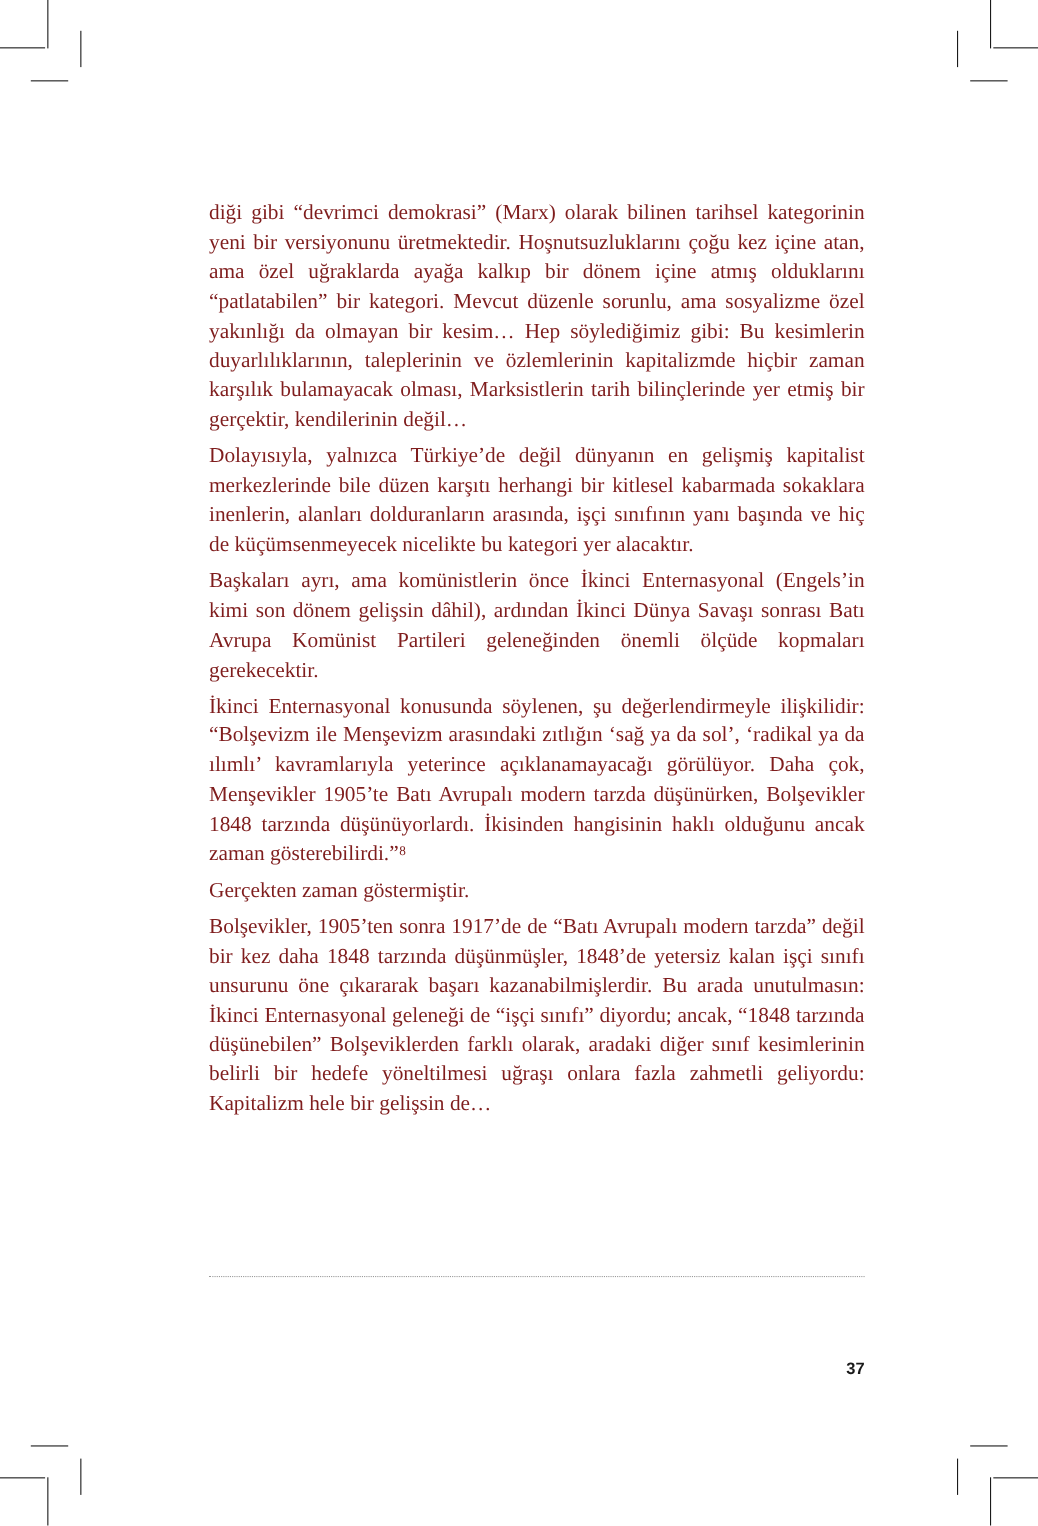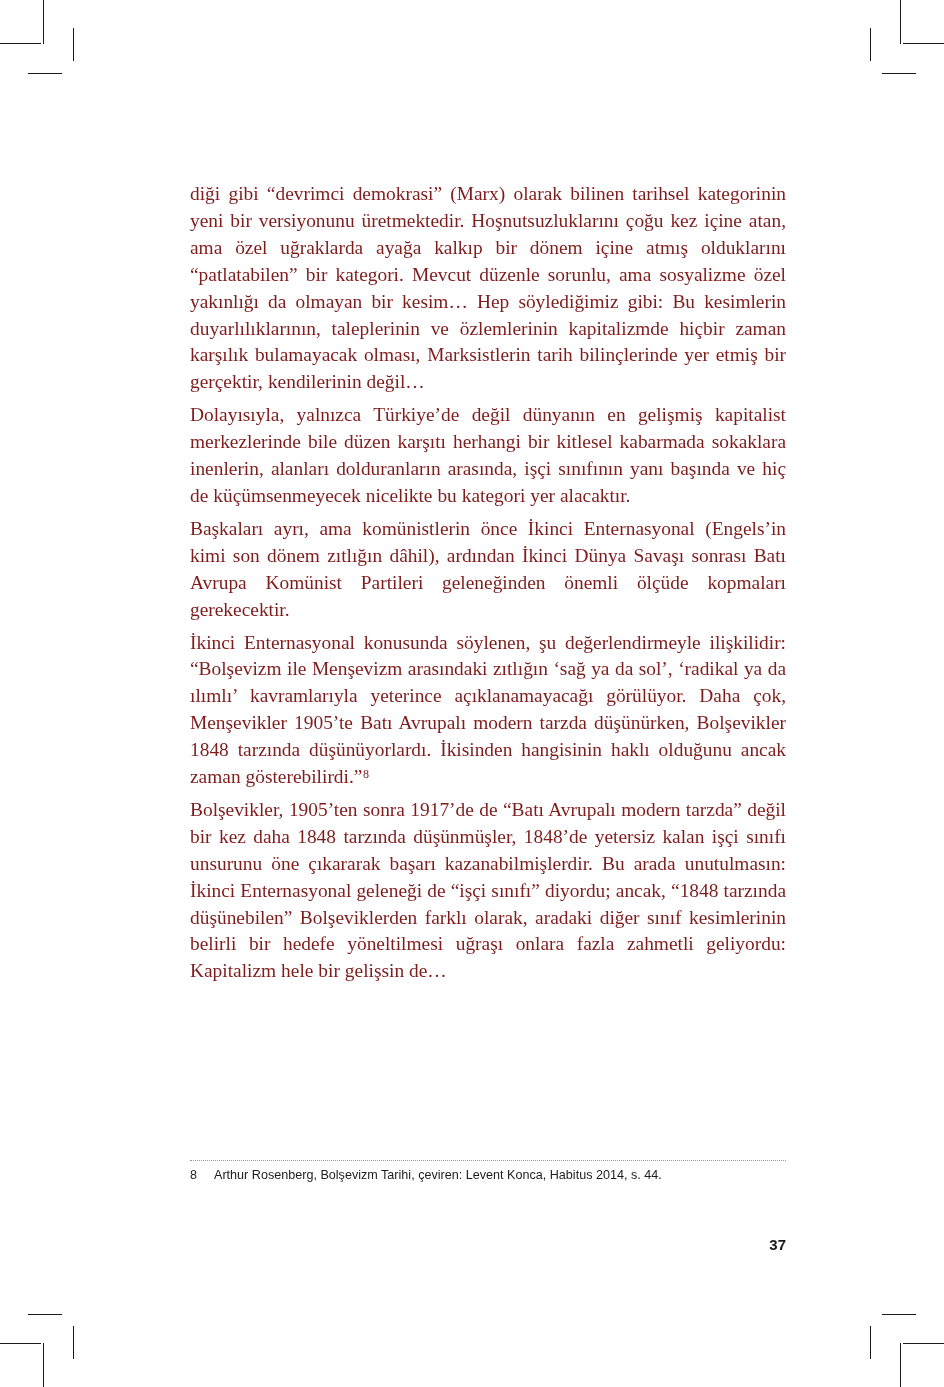--- a/index.html
+++ b/index.html
@@ -128,27 +128,27 @@
 <div class="crop v cm-ibr-v"></div>
 <div class="crop h cm-ibr-h"></div>
 
 <div id="text-column">
 
   <p class="body-par">diği gibi “devrimci demokrasi” (Marx) olarak bilinen tarihsel kategorinin yeni bir versiyonunu üretmektedir.  Hoşnutsuzluklarını çoğu kez içine atan, ama özel uğraklarda ayağa kalkıp bir dönem içine atmış olduklarını “patlatabilen” bir kategori. Mevcut düzenle sorunlu, ama sosyalizme özel yakınlığı da olmayan bir kesim… Hep söylediğimiz gibi: Bu kesimlerin duyarlılıklarının, taleplerinin ve özlemlerinin kapitalizmde hiçbir zaman karşılık bulamayacak olması, Marksistlerin tarih bilinçlerinde yer etmiş bir gerçektir, kendilerinin değil…</p>
 
   <p class="body-par">Dolayısıyla, yalnızca Türkiye’de değil dünyanın en gelişmiş kapitalist merkezlerinde bile düzen karşıtı herhangi bir kitlesel kabarmada sokaklara inenlerin, alanları dolduranların arasında, işçi sınıfının yanı başında ve hiç de küçümsenmeyecek nicelikte bu kategori yer alacaktır.</p>
 
 
-  <p class="body-par">Başkaları ayrı, ama komünistlerin önce İkinci Enternasyonal (Engels’in kimi son dönem zıtlığın dâhil), ardından İkinci Dünya Savaşı sonrası Batı Avrupa Komünist Partileri geleneğinden önemli ölçüde kopmaları gerekecektir.</p>
+  <p class="body-par">Başkaları ayrı, ama komünistlerin önce İkinci Enternasyonal (Engels’in kimi son dönem gelişsin dâhil), ardından İkinci Dünya Savaşı sonrası Batı Avrupa Komünist Partileri geleneğinden önemli ölçüde kopmaları gerekecektir.</p>
 
   <p class="body-par"><span>İkinci Enternasyonal konusunda söylenen, şu değerlendirmeyle ilişkilidir: “Bolşevizm ile Menşevizm arasındaki zıtlığın ‘sağ ya da sol’, ‘radikal ya da ılımlı’ kavramlarıyla yeterince açıklanamayacağı görülüyor. Daha çok, Menşevikler 1905’te Batı Avrupalı modern tarzda düşünürken, Bolşevikler 1848 tarzında düşünüyorlardı. İkisinden hangisinin haklı olduğunu ancak zaman gösterebilirdi.”</span><sup class="fn-ref">8</sup></p>
 
+  <p class="body-par">Gerçekten zaman göstermiştir.</p>
 
   <p class="body-par">Bolşevikler, 1905’ten sonra 1917’de de “Batı Avrupalı modern tarzda” değil bir kez daha 1848 tarzında düşünmüşler, 1848’de yetersiz kalan işçi sınıfı unsurunu öne çıkararak başarı kazanabilmişlerdir.  Bu arada unutulmasın: İkinci Enternasyonal geleneği de “işçi sınıfı” diyordu; ancak, “1848 tarzında düşünebilen”  Bolşeviklerden farklı olarak, aradaki diğer sınıf kesimlerinin belirli bir hedefe yöneltilmesi uğraşı onlara fazla zahmetli geliyordu: Kapitalizm hele bir gelişsin de…</p>
 
 </div>
 
 <div id="footnote-block">
   <div id="footnote-rule"></div>
-  <div id="footnote-text"><span id="footnote-num">8</span><span>Arthur Rosenberg, Bolşevizm Tarihi, çeviren: Levent Konca, Habitus 2014, s. 44.</span></div>
 </div>
 
 <div id="page-number">37</div>
 
 </body></html>

